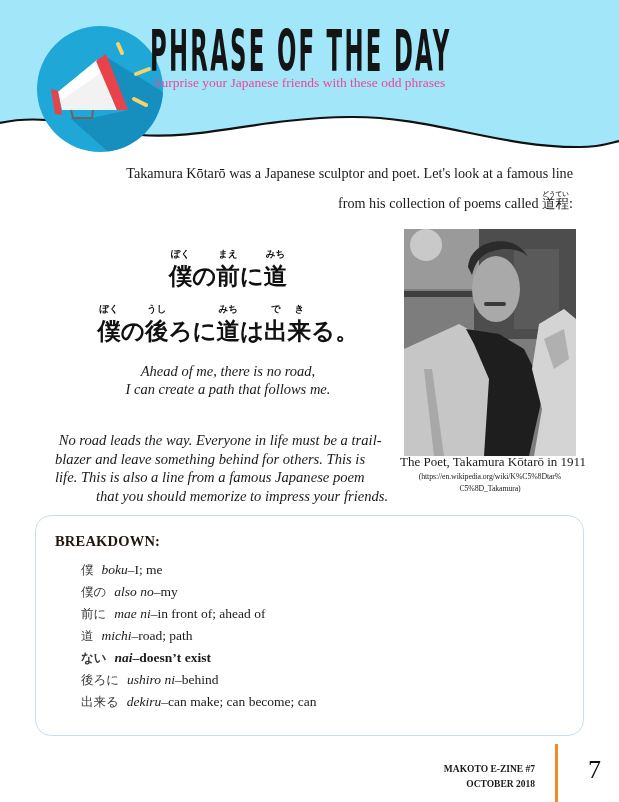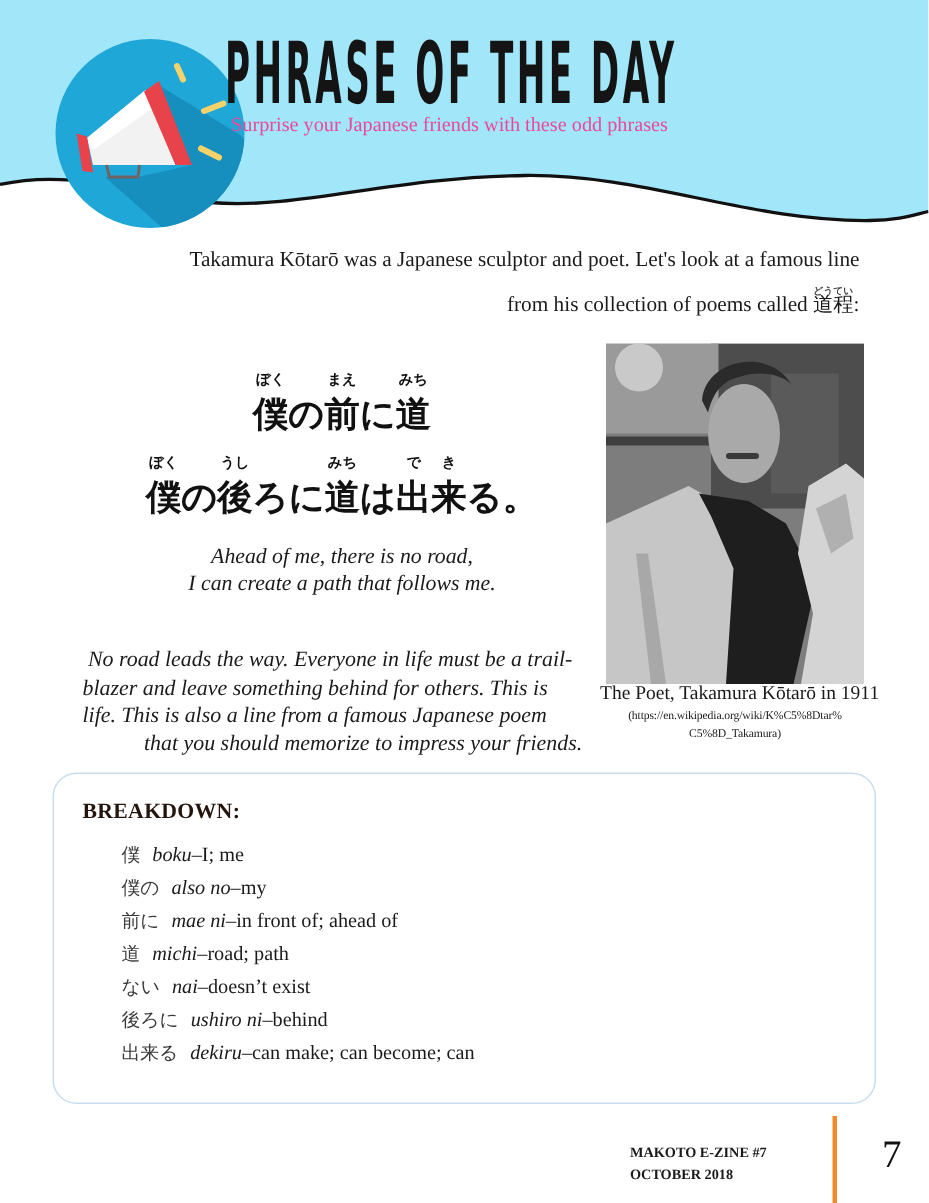--- a/index.html
+++ b/index.html
@@ -69,21 +69,21 @@
     position:absolute; left:81px; font-size:13.5px; line-height:22px; white-space:nowrap;
   }
   .bd-jp {
     font-family:"DejaVu Sans", sans-serif; font-size:12.5px; color:#3a3a3a;
     margin-right:8px;
   }
   .bd-romaji { font-style:italic; }
   
   #footer-bar { position:absolute; left:555px; top:744px; width:3px; height:58px; }
   .footer-text {
-    position:absolute; left:420px; width:115px; text-align:left;
+    position:absolute; left:420px; width:115px; text-align:right;
     font-size:9.5px; line-height:15px; font-weight:bold; color:#1a1a1a; white-space:nowrap;
   }
   #page-number { position:absolute; left:588px; top:755px; font-size:26px; line-height:30px; color:#111; }
 </style>
 </head>
 <body>
 
 <svg id="banner" viewBox="0 0 619 160" preserveAspectRatio="none">
   <path d="M0,0 L619,0 L619,141 C610,143 600,147 580,147 C500,148 430,116 350,117 C260,118 200,140 140,135 C90,130 50,112 0,123 Z" fill="#a1e6f9"></path>
   <path d="M619,141 C610,143 600,147 580,147 C500,148 430,116 350,117 C260,118 200,140 140,135 C90,130 50,112 0,123" fill="none" stroke="#111" stroke-width="2.2"></path>
@@ -147,20 +147,20 @@
 <div class="caption url" style="top:471px;">(https://en.wikipedia.org/wiki/K%C5%8Dtar%</div>
 <div class="caption url" style="top:483px;">C5%8D_Takamura)</div>
 
 <div id="breakdown"></div>
 <div id="breakdown-title">BREAKDOWN:</div>
 
 <div class="bd-item" style="top:559px;"><span class="bd-jp">僕</span><span class="bd-romaji">boku</span><span>–</span><span>I; me</span></div>
 <div class="bd-item" style="top:581px;"><span class="bd-jp">僕の</span><span class="bd-romaji">also no</span><span>–</span><span>my</span></div>
 <div class="bd-item" style="top:603px;"><span class="bd-jp">前に</span><span class="bd-romaji">mae ni</span><span>–</span><span>in front of; ahead of</span></div>
 <div class="bd-item" style="top:625px;text-align:center;"><span class="bd-jp">道</span><span class="bd-romaji">michi</span><span>–</span><span>road; path</span></div>
-<div class="bd-item" style="top:647px;"><span class="bd-jp">ない</span><span class="bd-romaji">nai</span><span>–</span><span>doesn’t exist</span></div>
+<div class="bd-item" style="top:647px;font-weight:bold;"><span class="bd-jp">ない</span><span class="bd-romaji">nai</span><span>–</span><span>doesn’t exist</span></div>
 <div class="bd-item" style="top:669px;"><span class="bd-jp">後ろに</span><span class="bd-romaji">ushiro ni</span><span>–</span><span>behind</span></div>
 <div class="bd-item" style="top:691px;"><span class="bd-jp">出来る</span><span class="bd-romaji">dekiru</span><span>–</span><span>can make; can become; can</span></div>
 
 <div id="footer-bar" style="background:#f28a25;"></div>
 <div class="footer-text" style="top:762px;">MAKOTO E-ZINE #7</div>
 <div class="footer-text" style="top:777px;">OCTOBER 2018</div>
 <div id="page-number">7</div>
 
 </body></html>

